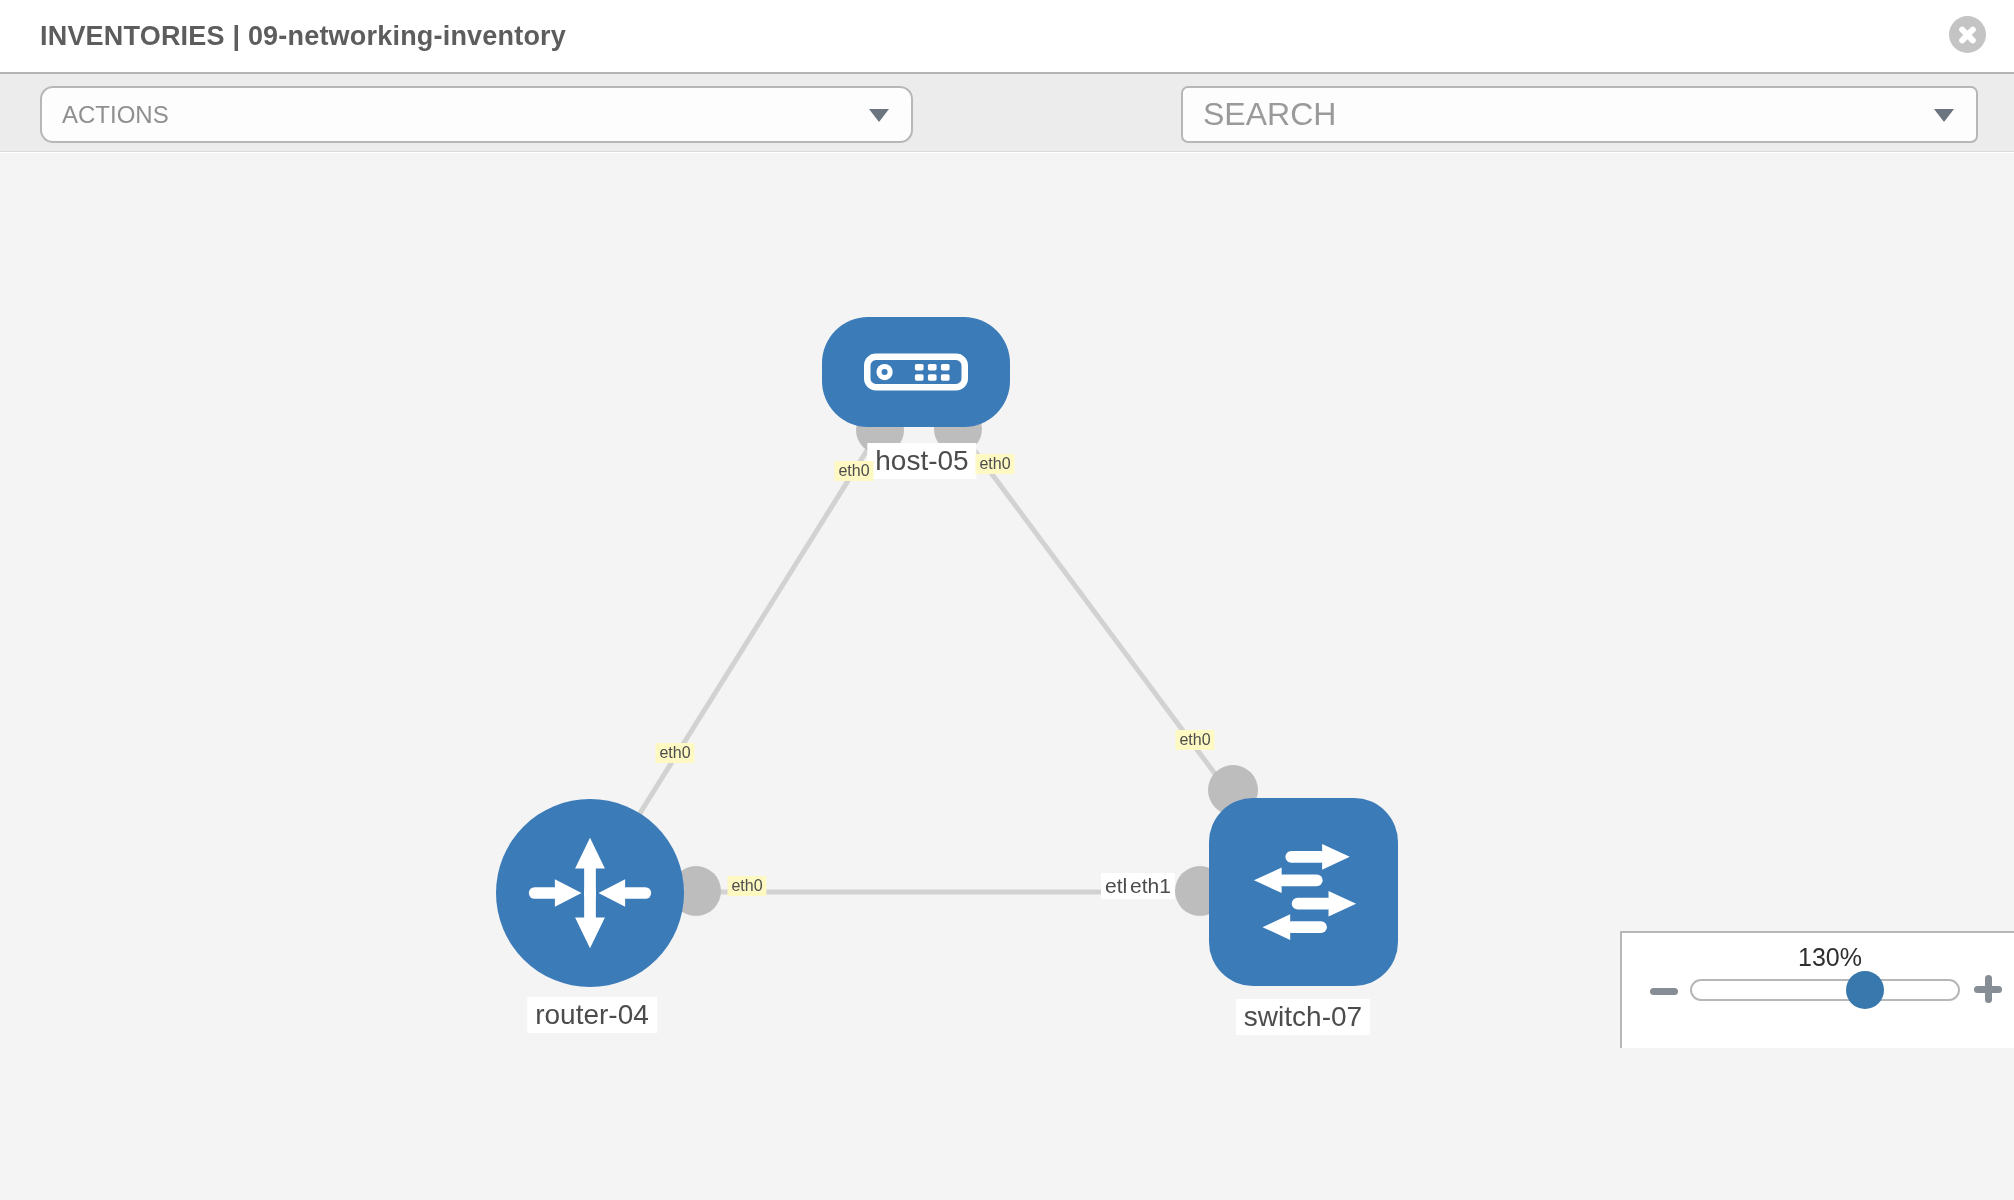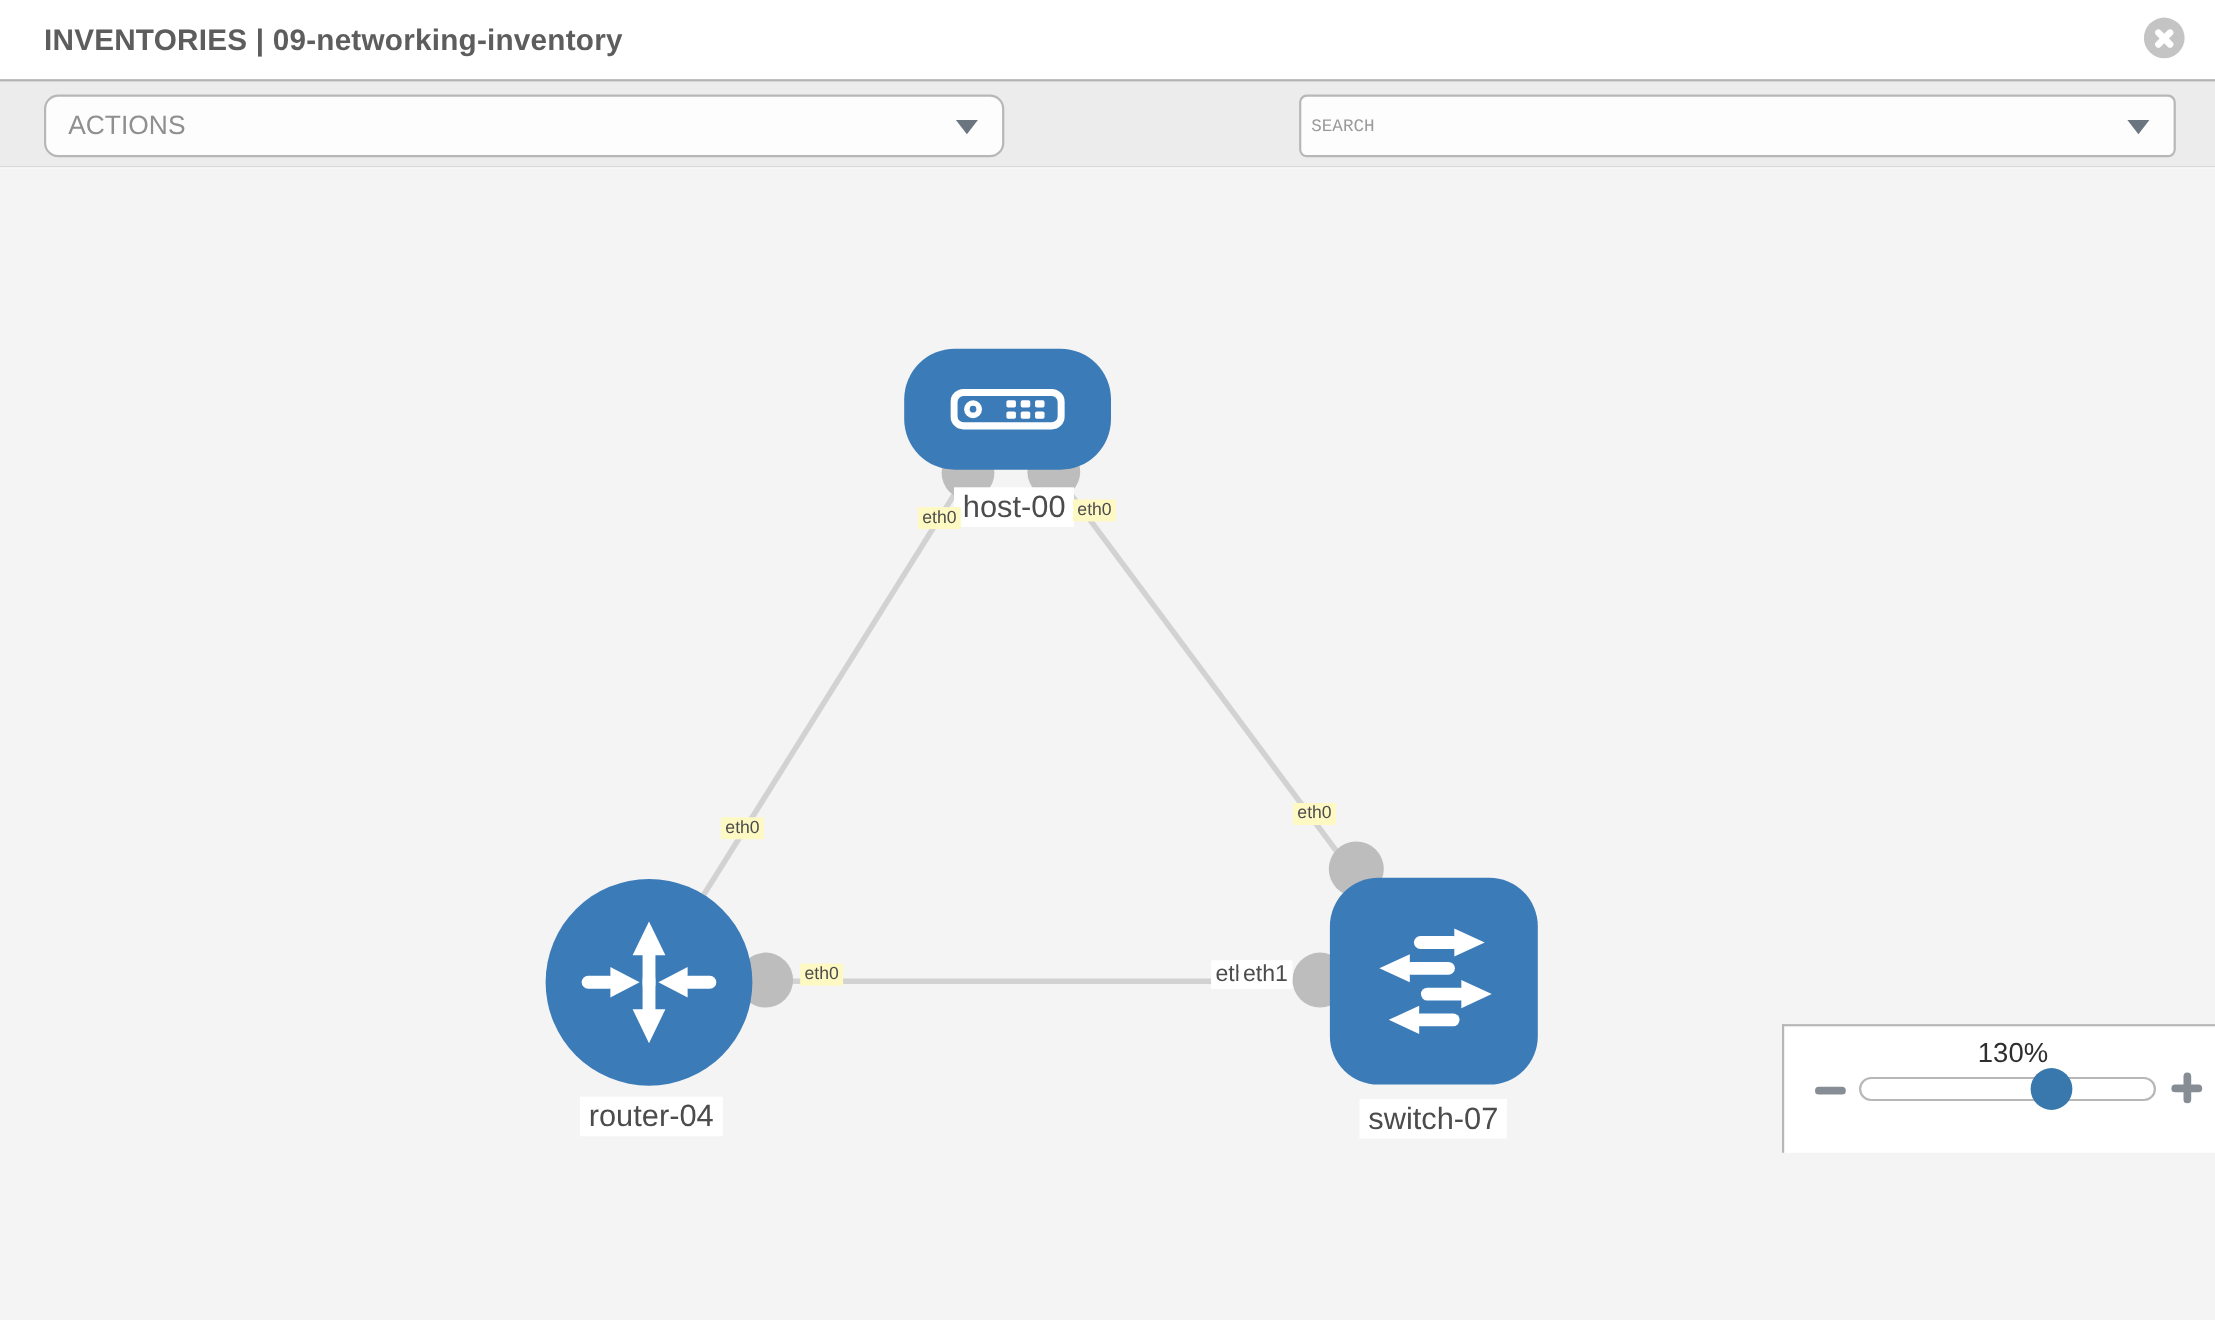--- a/index.html
+++ b/index.html
@@ -15,21 +15,21 @@
   .close-btn .bar.a { transform:rotate(45deg); }
   .close-btn .bar.b { transform:rotate(-45deg); }
 
   
   .toolbar { position:absolute; left:0; top:72px; width:100%; height:80px; background:#ececec; border-top:2px solid #b3b3b3; border-bottom:1px solid #d9d9d9; }
   .dropdown { position:absolute; top:12px; height:57px; background:#fdfdfd; border:2px solid #b7b7b7; border-radius:7px; cursor:pointer; }
   .dropdown .dd-label { position:absolute; left:20px; top:0; line-height:53px; font-size:24px; color:#8f8f8f; }
   .chevron-down { position:absolute; right:22px; top:21px; width:0; height:0; border-left:10px solid transparent; border-right:10px solid transparent; border-top:13px solid #6b7580; }
   .actions-dd { left:40px; width:873px;border-radius:13px; }
   .search-dd { left:1181px; width:797px; }
-  .search-input { position:absolute; left:9px; top:0; width:700px; height:53px; border:none; outline:none; background:transparent; font-family:Liberation Mono, monospace; font-size:16px; color:#6f6f6f; }
+  .search-input { position:absolute; left:20px; top:0; width:700px; height:53px; border:none; outline:none; background:transparent; font-family:Liberation Sans, sans-serif; font-size:32px; color:#6f6f6f; }
   .search-input::placeholder { color:#9a9a9a; opacity:1; }
   .tool-icon { position:absolute; top:96px; width:38px; height:38px; cursor:pointer; }
   .tool-icon.wrench { left:1037px; }
   .tool-icon.key { left:1114px; }
 
   
   .canvas { position:absolute; left:0; top:153px; width:2014px; height:1047px; background:#f4f4f5; }
   .links-svg { position:absolute; left:0; top:0; z-index:0; }
   .node { position:absolute; z-index:2; background:#3b7bb8; display:flex; align-items:center; justify-content:center; cursor:pointer; }
   .node.host   { left:822px; top:164px; width:188px; height:110px; border-radius:46px; }
@@ -151,21 +151,21 @@
           <line x1="12" y1="-11" x2="-20" y2="-11"></line>
           <polygon points="-21,-23 -21,1 -47,-11" stroke="none"></polygon>
           <line x1="-6" y1="11" x2="22" y2="11"></line>
           <polygon points="23,-1 23,23 49,11" stroke="none"></polygon>
           <line x1="16" y1="33" x2="-12" y2="33"></line>
           <polygon points="-13,21 -13,45 -39,33" stroke="none"></polygon>
         </g>
       </svg>
     </div>
 
-    <div class="node-label" style="left:922px; top:308px;">host-00</div>
+    <div class="node-label" style="left:922px; top:308px;">host-05</div>
     <div class="node-label" style="left:592px; top:862px;">router-04</div>
     <div class="node-label" style="left:1303px; top:864px;">switch-07</div>
 
     <div class="eth-label" style="left:854px; top:318px;">eth0</div>
     <div class="eth-label" style="left:995px; top:311px;">eth0</div>
     <div class="eth-label" style="left:675px; top:600px;">eth0</div>
     <div class="eth-label" style="left:1195px; top:587px;">eth0</div>
     <div class="eth-label" style="left:747px; top:733px;">eth0</div>
     <div class="eth-overlap" style="left:1101px; top:733px;">
       <span class="eth-u">eth1</span>

